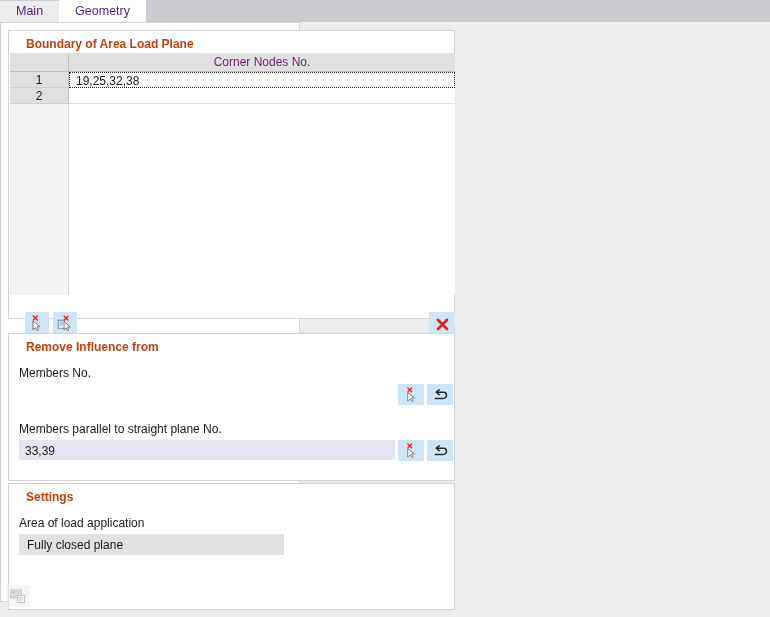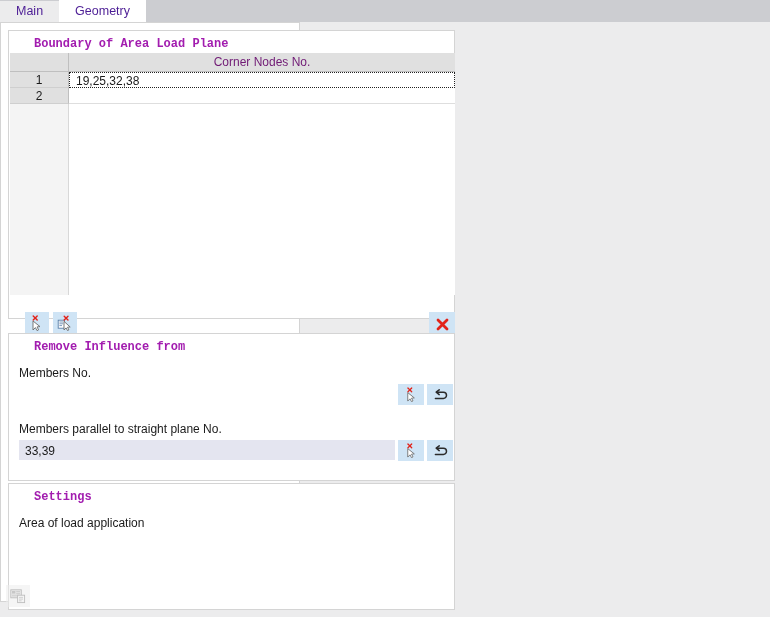--- a/index.html
+++ b/index.html
@@ -55,26 +55,25 @@
 
   
   .group {
     position: absolute;
     background: #ffffff;
     border: 1px solid #d4d4d4;
     box-sizing: border-box;
   }
   .group-title {
     position: absolute;
-    left: 25px; top: 6px;
+    left: 17px; top: 6px;
     font-size: 12px;
     font-weight: bold;
-    color: #a21caf;
-    white-space: nowrap;
-    font-family: Liberation Mono, monospace;
+    color: #c2410c;
+    white-space: nowrap;
   }
 
   
   #grp-boundary {
     left: 8px; top: 8px;
     width: 447px; height: 289px;
   }
   #nodes-table {
     position: absolute;
     left: 1px; top: 22px;
@@ -353,20 +352,21 @@
           <path d="M3.4 10.4 L11.4 10.4 A3.1 3.1 0 0 0 11.4 4.2 L5 4.2" fill="none" stroke="#2b2b2b" stroke-width="1.5" stroke-linecap="round"></path>
           <path d="M7.2 1.8 L4.2 4.2 L7.2 6.6" fill="none" stroke="#2b2b2b" stroke-width="1.5" stroke-linecap="round" stroke-linejoin="round"></path>
         </svg>
       </span>
     </div>
   </div>
 
   <div class="group" id="grp-settings">
     <div class="group-title">Settings</div>
     <div class="field-label" id="lbl-area-app">Area of load application</div>
+    <div id="val-area-app">Fully closed plane</div>
   </div>
 
   <div id="grp-preview">
     <div id="btn-preview-render">
       <span>
         <svg width="16" height="15" viewBox="0 0 16 15">
           <rect x="0.8" y="0.8" width="10.5" height="8" fill="#d8d8d8" stroke="#8a8a8a" stroke-width="0.9"></rect>
           <rect x="2" y="2" width="3.4" height="2.6" fill="#9a9a9a"></rect>
           <rect x="6.2" y="2" width="3.8" height="1.1" fill="#a8a8a8"></rect>
           <rect x="6.2" y="3.8" width="3.8" height="1.1" fill="#a8a8a8"></rect>

